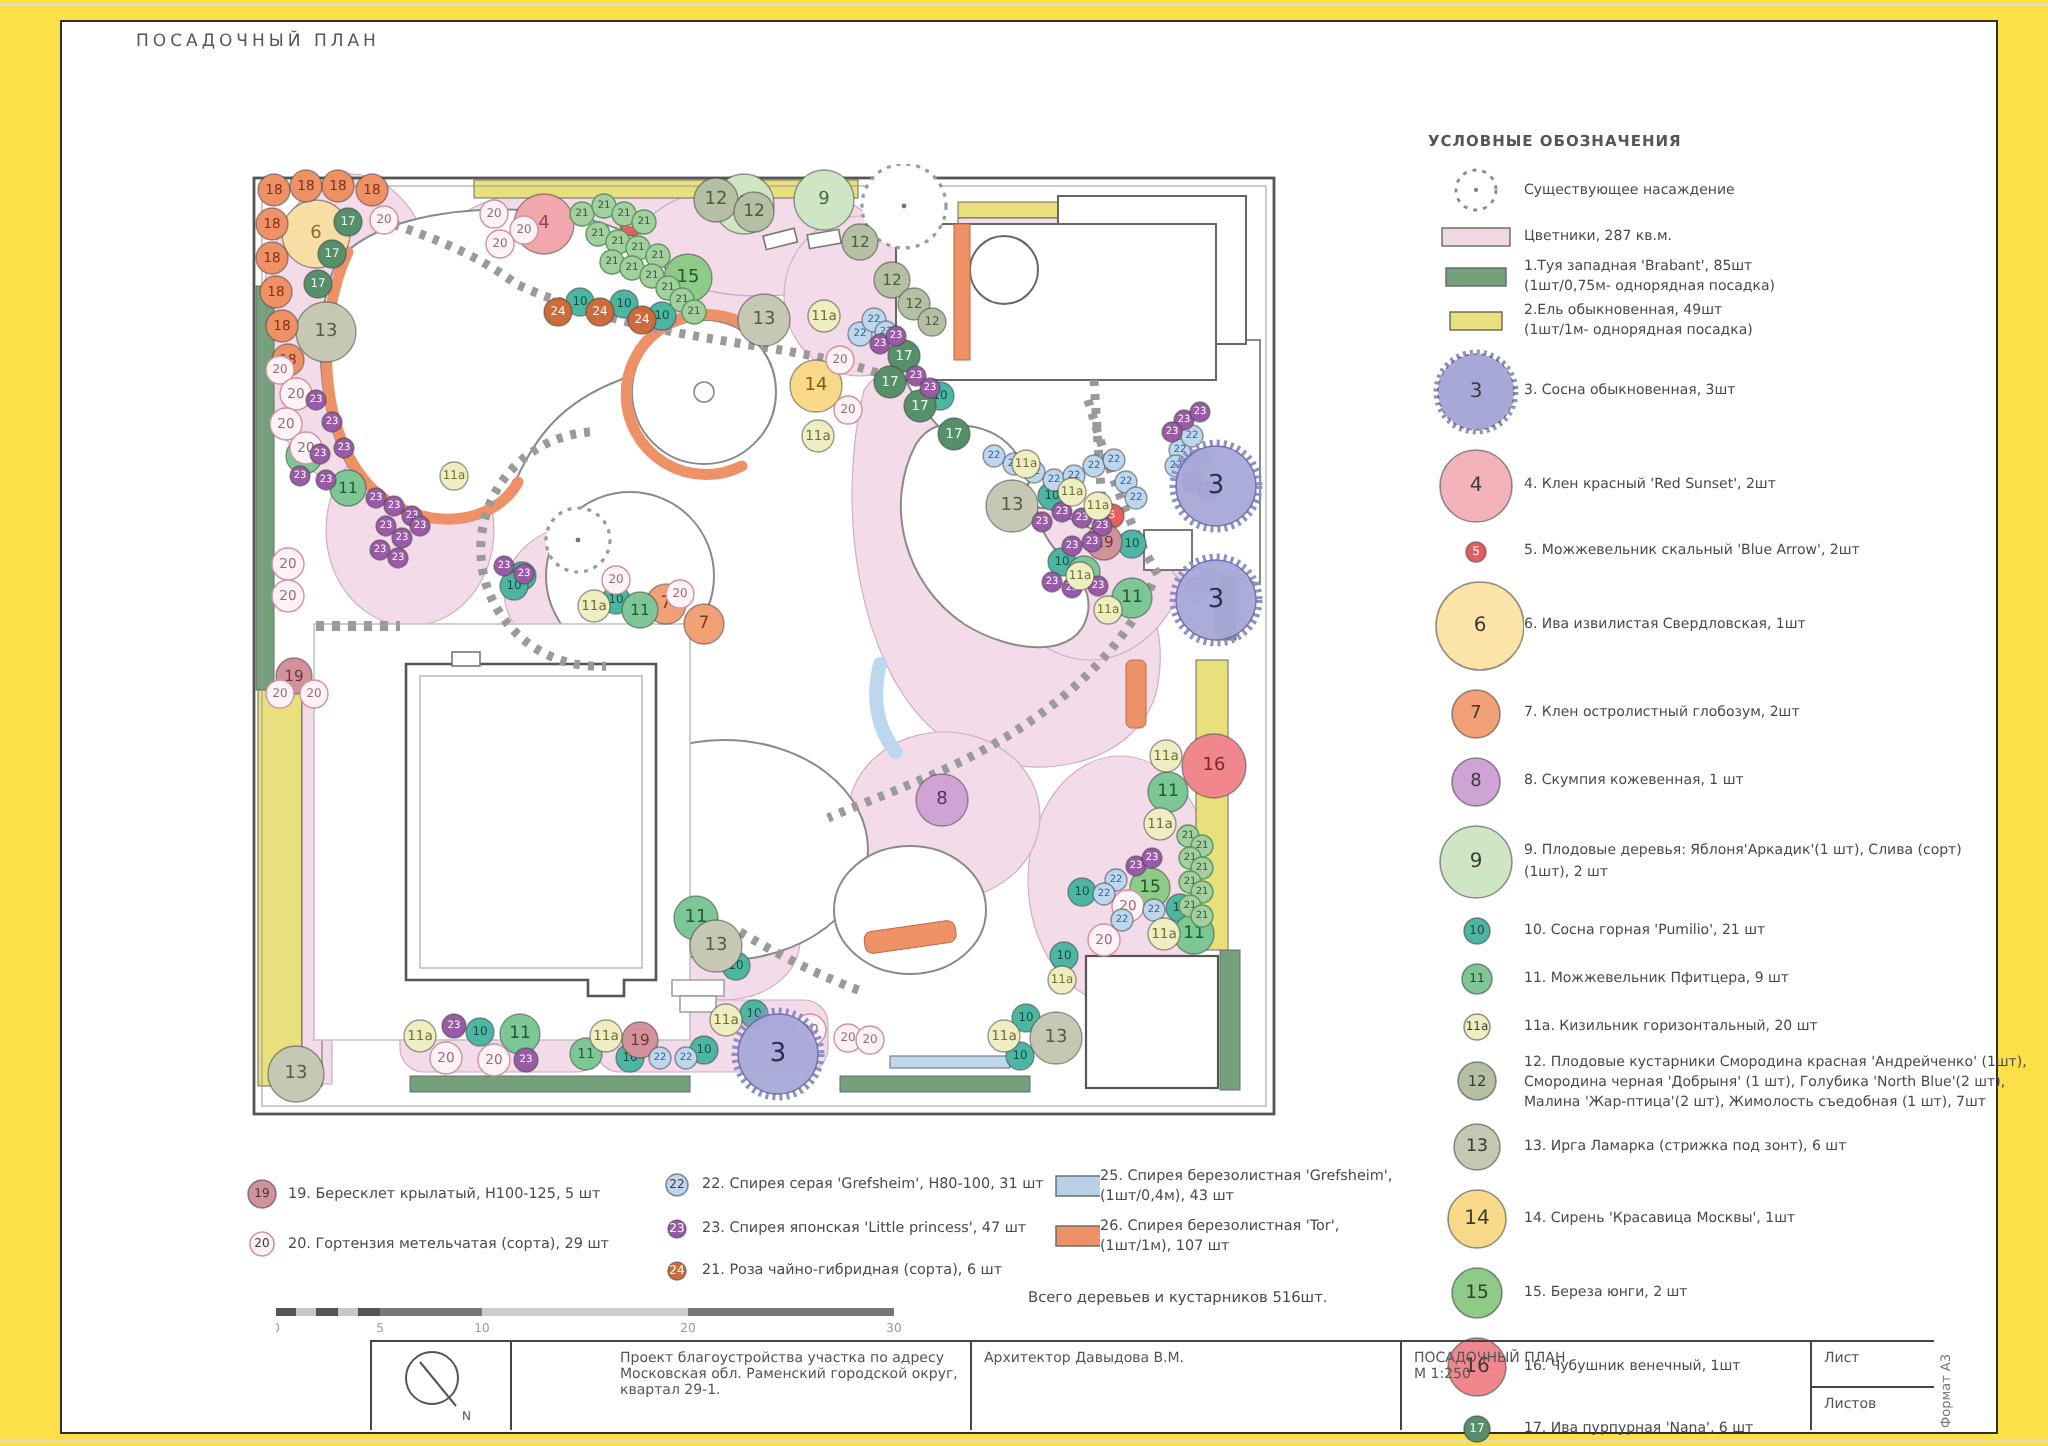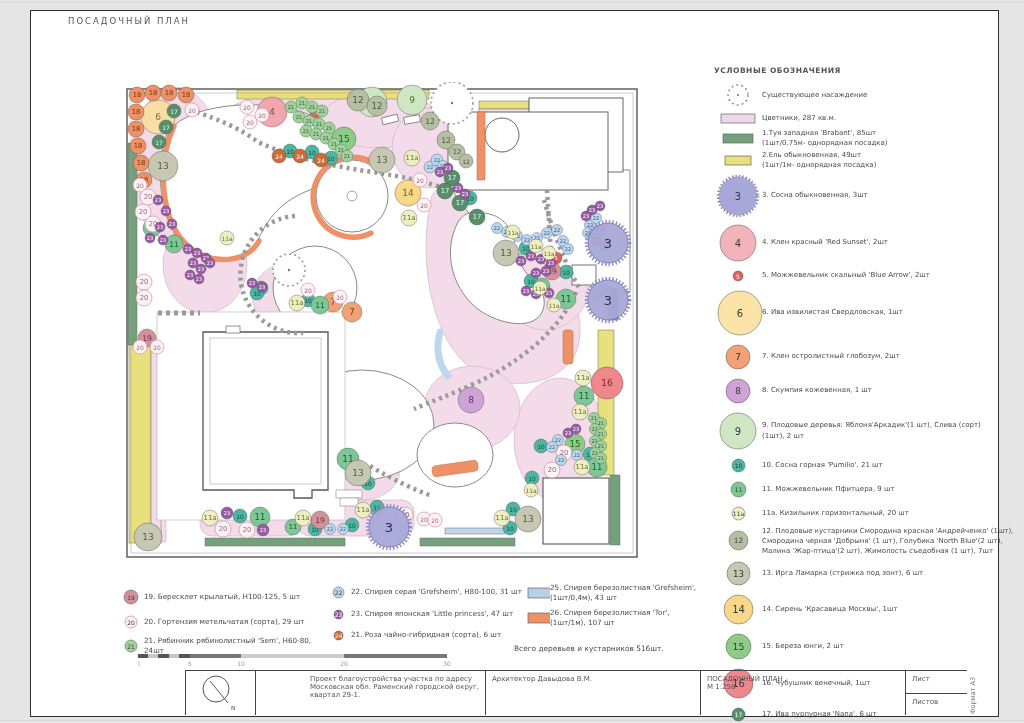--- a/index.html
+++ b/index.html
@@ -1,16 +1,16 @@
 <!DOCTYPE html>
 <html><head>
 <meta charset="utf-8">
 <style>
   html,body{margin:0;padding:0;background:#ffffff;}
-  #stage{position:relative;width:1024px;height:723px;background:#e5e5e5;overflow:hidden;
+  #stage{position:relative;width:1024px;height:723px;background:#fde047;overflow:hidden;
          font-family:"DejaVu Sans",sans-serif;color:#3c3c3c;}
   .sheet{position:absolute;left:30px;top:10px;width:967px;height:705px;border:1.6px solid #2f2f2f;background:#fff;}
   .pageedge{position:absolute;left:0;top:2px;width:1024px;height:0;border-top:1px solid #d9d9d9;}
   .pageedge.bottom{top:720px;}
   .plan-title{position:absolute;left:68px;top:16px;font-size:8.5px;letter-spacing:2px;color:#555;}
   svg text{font-family:"DejaVu Sans",sans-serif;}
   
   .legend{position:absolute;left:714px;top:66px;width:300px;}
   .legend-title{font-size:7.5px;letter-spacing:.5px;color:#555;margin-bottom:6px;font-weight:bold;}
   .lrow{display:flex;align-items:center;margin-bottom:2px;}
@@ -749,29 +749,20 @@
       </div>
       <div class="lrow">
         <span class="licon">
           <svg width="20" height="20">
             <circle cx="10" cy="10" r="6" fill="#fdf2f6" stroke="#d2919b" stroke-width="0.8"></circle>
             <text x="10" y="10" text-anchor="middle" dominant-baseline="central" font-size="6" fill="#3a3a3a">20</text>
           </svg>
         </span>
         <span class="ltext">20. Гортензия метельчатая (сорта), 29 шт</span>
       </div>
-      <div class="lrow">
-        <span class="licon">
-          <svg width="20" height="20">
-            <circle cx="10" cy="10" r="6" fill="#a5cfa0" stroke="#5a9a5e" stroke-width="0.8"></circle>
-            <text x="10" y="10" text-anchor="middle" dominant-baseline="central" font-size="6" fill="#3a3a3a">21</text>
-          </svg>
-        </span>
-        <span class="ltext">21. Рябинник рябинолистный 'Sem', H60-80, 24шт</span>
-      </div>
     </div>
 <div class="bcol" id="bcol2" style="left:325px;top:583px;width:200px;">
       <div class="lrow">
         <span class="licon">
           <svg width="19" height="19">
             <circle cx="9.5" cy="9.5" r="5.5" fill="#bdd7ef" stroke="rgba(60,60,60,.55)" stroke-width="0.8"></circle>
             <text x="9.5" y="9.5" text-anchor="middle" dominant-baseline="central" font-size="6" fill="#3a3a3a">22</text>
           </svg>
         </span>
         <span class="ltext">22. Спирея серая 'Grefsheim', H80-100, 31 шт</span>

